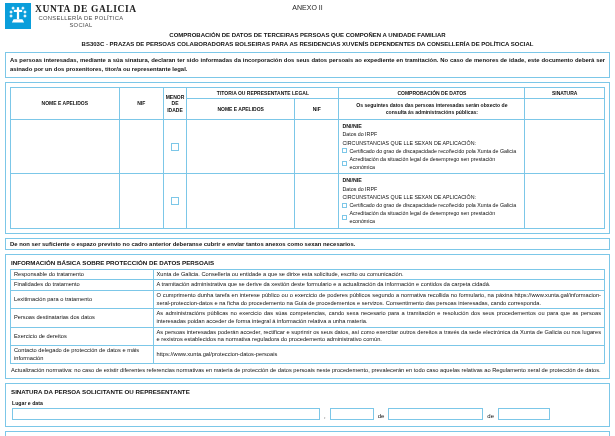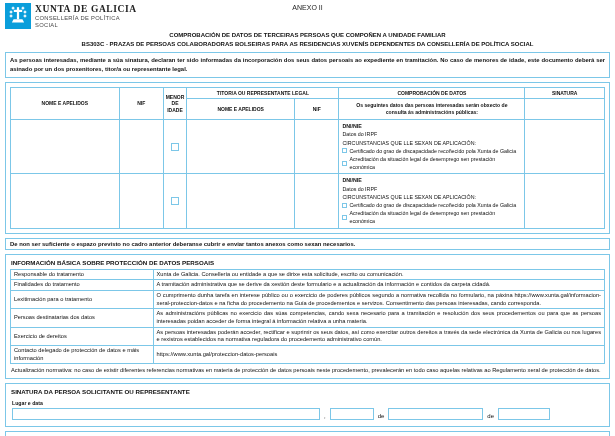--- a/index.html
+++ b/index.html
@@ -5,21 +5,21 @@
   * { margin:0; padding:0; box-sizing:border-box; }
   html,body { background:#fff; }
   body {
     width:615px; height:436px; overflow:hidden; position:relative;
     font-family:"Liberation Sans", sans-serif; color:#111; font-size:6px;
   }
   .page { padding:3px 5px 0 5px; }
 
   
   .header { position:relative; height:27px; }
-  .brand { display:flex; align-items:flex-start; gap:4px; }
+  .brand { display:flex; align-items:flex-start; gap:4px;text-align:center; }
   .logo { width:26px; height:26px; flex:0 0 auto; }
   .brand-text { padding-top:1px; }
   .org { font-size:9.5px; font-weight:bold; letter-spacing:.6px; color:#222;
          font-family:"Liberation Serif", serif; }
   .dept { font-size:5.8px; color:#4a4a4a; letter-spacing:.3px; width:92px; line-height:1.25; margin-top:1px; }
   .annex { position:absolute; left:50%; top:1px; transform:translateX(-50%);
            font-size:7px; color:#222; }
 
   
   .titles { text-align:center; font-weight:bold; font-size:6px; line-height:1.45; margin-top:1px; }

